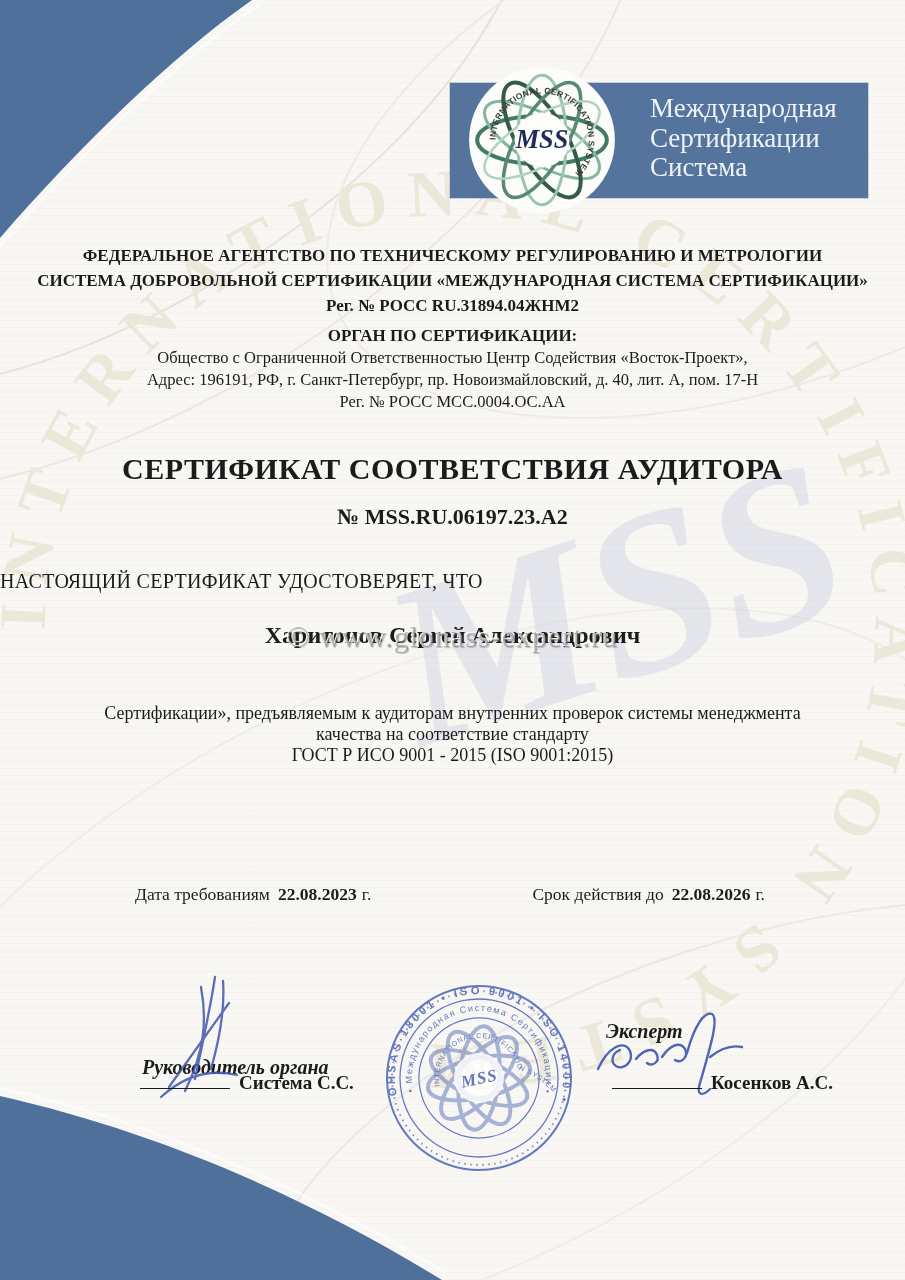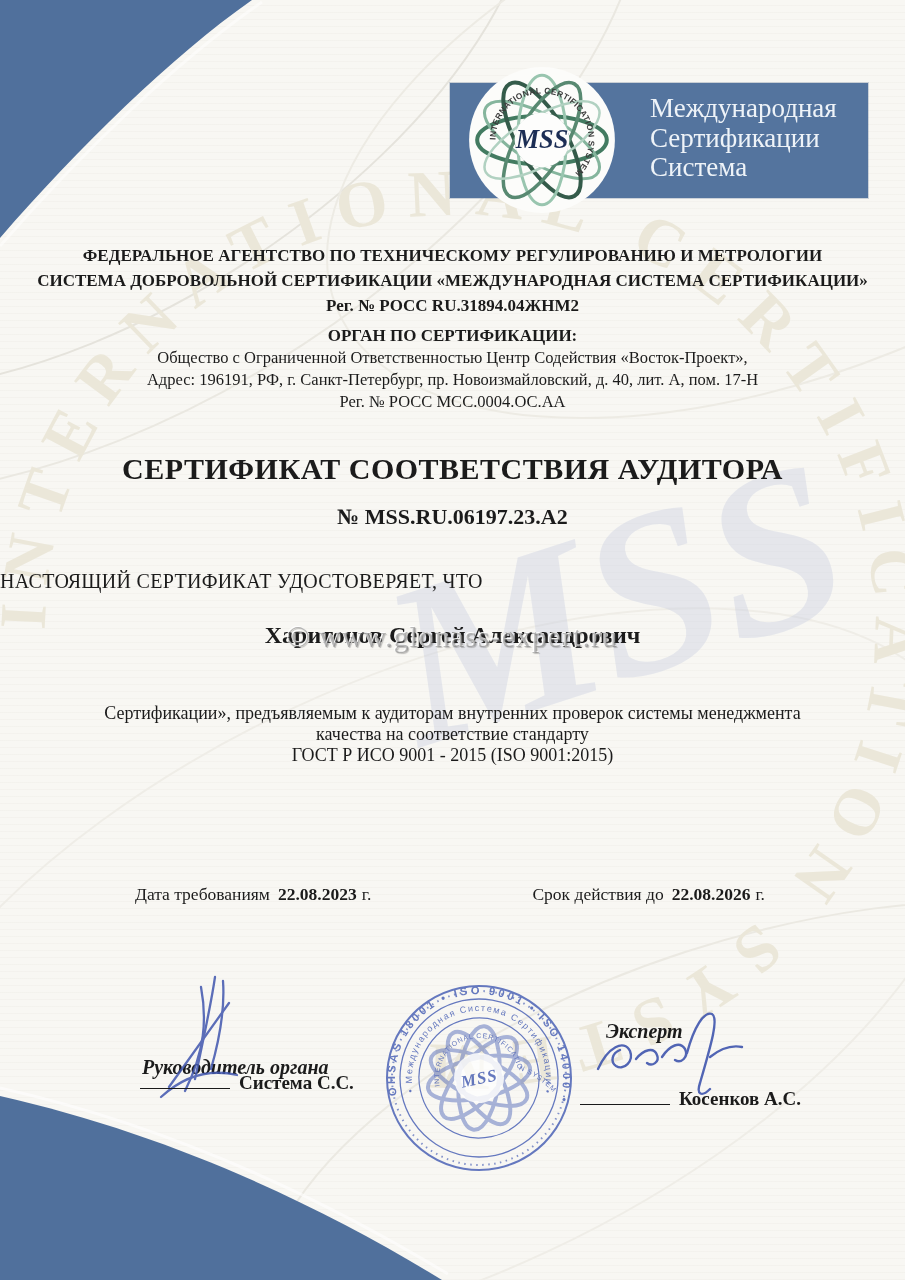--- a/index.html
+++ b/index.html
@@ -34,21 +34,21 @@
   .dates-row { top:884px; left:0; width:905px; font-size:17.5px; }
   .date-left { position:absolute; left:135px; top:0; }
   .date-right { position:absolute; right:140px; top:0; }
   .date-val { font-weight:bold; margin:0 5px 0 8px; }
 
   .sig-role { font-weight:bold; font-style:italic; font-size:20px; }
   .sig-role-left { top:1056px; left:142px;text-align:right; }
   .sig-role-right { top:1020px; left:606px; }
   .sig-row { top:1072px; font-size:19px; font-weight:bold; white-space:nowrap; }
   .sig-row-left { left:140px; }
-  .sig-row-right { left:580px;margin-top:16px; }
+  .sig-row-right { left:612px; }
   .sig-line { display:inline-block; width:90px; height:14px; border-bottom:1.5px solid #1a1a1a; margin-right:9px; }
 
   .banner { top:83px; left:450px; width:418px; height:115px; background:#54749e; box-shadow:0 0 0 1px rgba(70,100,140,0.25); }
   .banner-text { top:94px; left:650px; font-size:27px; line-height:29.5px; color:#eef3f8; }
   .logo-svg { top:59px; left:461px; width:162px; height:162px; }
   .stamp-svg { top:983px; left:384px; width:190px; height:190px; opacity:0.85; }
   .sig-stroke-left { top:975px; left:145px; width:130px; height:130px; }
   .sig-stroke-right { top:1005px; left:590px; width:175px; height:100px; }
 </style>
 </head>

